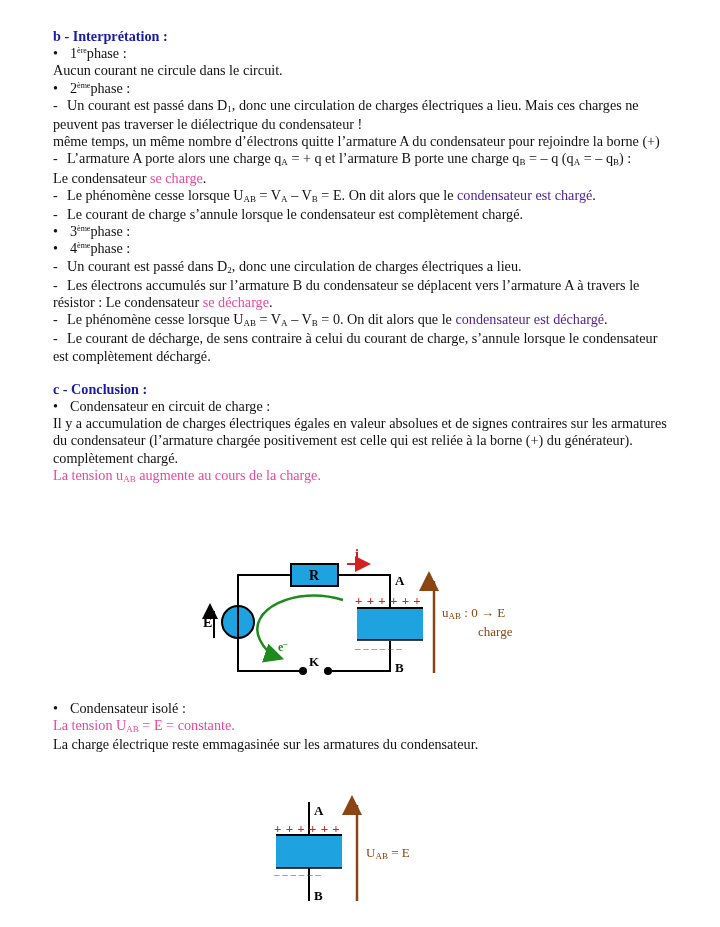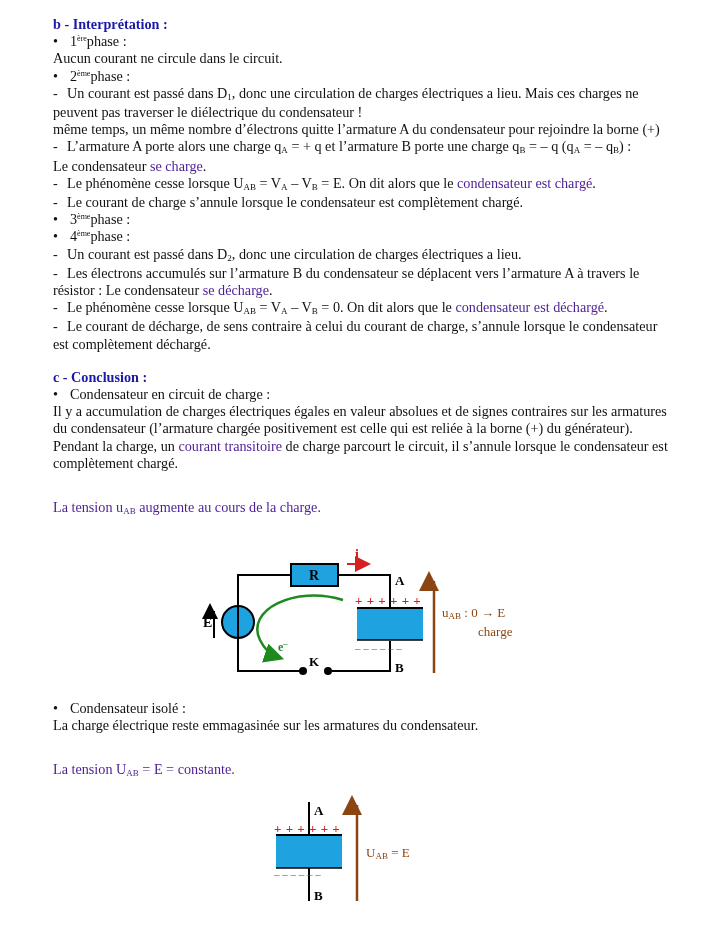--- a/index.html
+++ b/index.html
@@ -1,21 +1,21 @@
 <!DOCTYPE html>
 <html><head>
 <meta charset="utf-8">
 <style>
   html, body { margin: 0; padding: 0; background: #ffffff; }
   body { width: 720px; height: 927px; position: relative; overflow: hidden;
          font-family: "Liberation Serif", serif; font-size: 14.2px; color: #111; }
-  .page { position: absolute; left: 53px; top: 16px; width: 640px; line-height: 17.2px; }
+  .page { position: absolute; left: 53px; top: 28px; width: 640px; line-height: 17.2px; }
   .line { white-space: nowrap; }
   .h-blue { color: #1a1aa6; font-weight: bold; }
-  .blue { color: #4c1d95; margin-top: 27px; }
+  .blue { color: #ec4899; }
   .red { color: #4c1d95; }
   .bold { font-weight: normal; }
   .bullet { display: inline-block; width: 17px; }
   .bullet::before { content: "\2022"; font-weight: normal; }
   sup { font-size: 8px; vertical-align: top; position: relative; top: -3px; }
   sub { font-size: 9px; vertical-align: baseline; position: relative; top: 2px; }
   .dash { display: inline-block; width: 14px; }
   .gap { height: 16px; }
   svg { position: absolute; }
   .svg-text { font-family: "Liberation Serif", serif; }
@@ -47,21 +47,20 @@
   <div class="line"><span class="dash">-</span><span>Le phénomène cesse lorsque U</span><sub>AB</sub><span> = V</span><sub>A</sub><span> – V</span><sub>B</sub><span> = 0. On dit alors que le </span><span class="red">condensateur est déchargé</span><span>.</span></div>
   <div class="line"><span class="dash">-</span><span>Le courant de décharge, de sens contraire à celui du courant de charge, s’annule lorsque le condensateur</span></div>
   <div class="line">est complètement déchargé.</div>
 
   <div class="gap"></div>
 
   <div class="line h-blue">c - Conclusion :</div>
   <div class="line bold"><span class="bullet"></span><span>Condensateur en circuit de charge :</span></div>
   <div class="line">Il y a accumulation de charges électriques égales en valeur absolues et de signes contraires sur les armatures</div>
   <div class="line">du condensateur (l’armature chargée positivement est celle qui est reliée à la borne (+) du générateur).</div>
-  <div class="line"><span>Pendant la charge, un </span><span class="red">courant transitoire</span><span> de charge parcourt le circuit, il s’annule lorsque le condensateur est</span></div>
   <div class="line">complètement chargé.</div>
   <div class="line blue"><span>La tension u</span><sub>AB</sub><span> augmente au cours de la charge.</span></div>
 </div>
 
 <svg style="left:195px;top:545px" width="340" height="140" viewBox="0 0 340 140">
   <defs>
     <marker id="ah-red" markerWidth="8" markerHeight="8" refX="6" refY="4" orient="auto">
         <path d="M0,0 L8,4 L0,8 z" fill="#d42020"></path>
       </marker>
     <marker id="ah-brown" markerWidth="8" markerHeight="8" refX="4" refY="6" orient="auto">
@@ -99,22 +98,22 @@
   <text class="svg-text" x="160" y="107" fill="#d42020" font-size="11">– – – – – –</text>
   <text class="svg-text" x="200" y="40" font-weight="bold" font-size="13">A</text>
   <text class="svg-text" x="200" y="127" font-weight="bold" font-size="13">B</text>
   <line x1="239" y1="128" x2="239" y2="36" stroke="#8b4513" stroke-width="2.5" marker-end="url(#ah-brown)"></line>
   <text class="svg-text" x="247" y="72" fill="#8b4513" font-size="13"><tspan>u</tspan><tspan font-size="9" dy="2">AB</tspan><tspan dy="-2"> :  0 → E</tspan></text>
   <text class="svg-text" x="283" y="91" fill="#8b4513" font-size="13">charge</text>
 </svg>
 
 <div class="page" style="top:700px">
   <div class="line bold"><span class="bullet"></span><span>Condensateur isolé :</span></div>
+  <div class="line blue"><span>La tension U</span><sub>AB</sub><span> = E = constante.</span></div>
   <div class="line">La charge électrique reste emmagasinée sur les armatures du condensateur.</div>
-  <div class="line blue"><span>La tension U</span><sub>AB</sub><span> = E = constante.</span></div>
 </div>
 
 <svg style="left:260px;top:795px" width="180" height="110" viewBox="0 0 180 110">
   <defs>
     <marker id="ah-brown2" markerWidth="8" markerHeight="8" refX="4" refY="6" orient="auto">
         <path d="M0,0 L8,4 L0,8 z" fill="#8b4513"></path>
       </marker>
   </defs>
   <line x1="49" y1="7" x2="49" y2="40" stroke="#000" stroke-width="2"></line>
   <line x1="49" y1="73" x2="49" y2="106" stroke="#000" stroke-width="2"></line>

